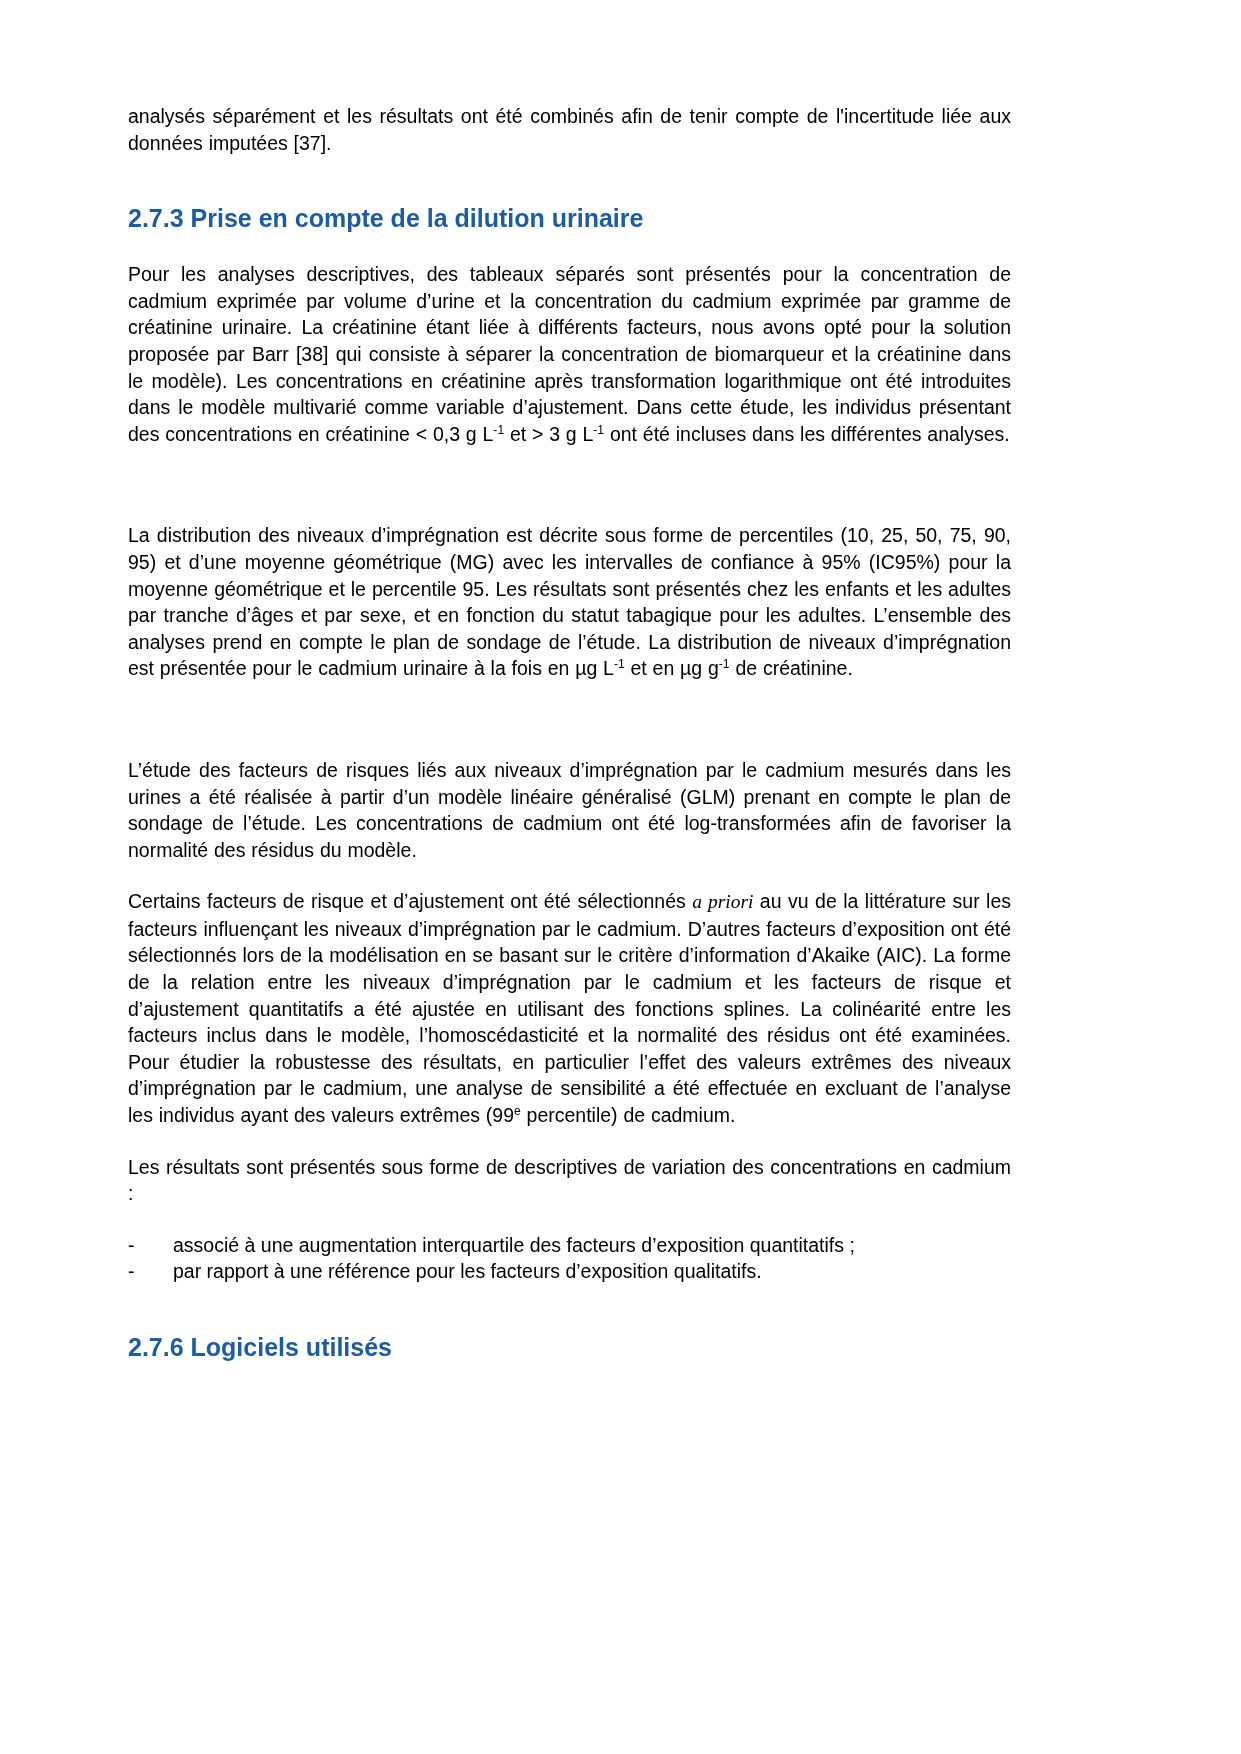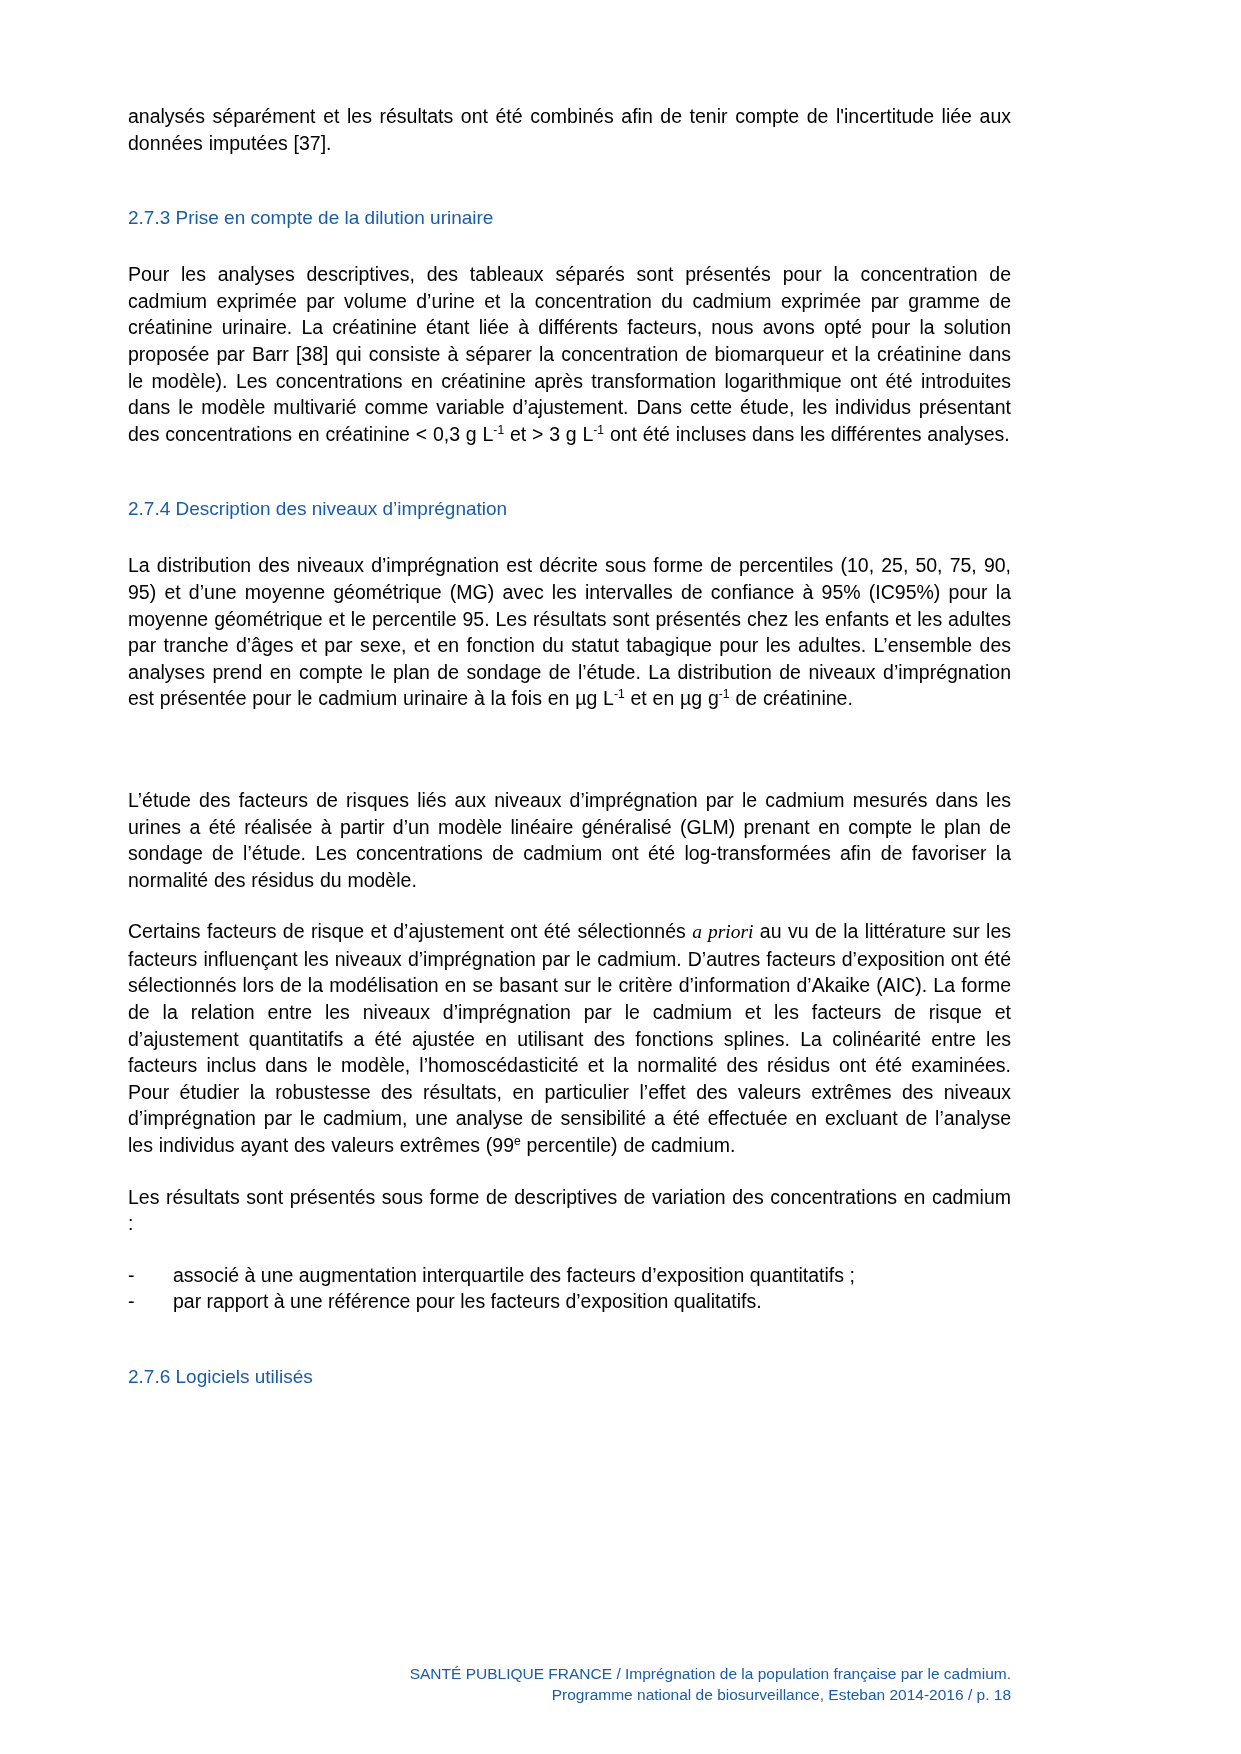--- a/index.html
+++ b/index.html
@@ -34,23 +34,23 @@
     line-height: 26.6px;
     text-align: justify;
     margin: 0 0 25px 0;
     color: #000000;
     word-spacing: 0.02em;
   }
   p.body-text.tight {
     margin-bottom: 0;
   }
   h2.section-heading {
-    font-size: 19px;
+    font-size: 25px;
     line-height: 30px;
-    font-weight: normal;
+    font-weight: bold;
     color: #1a5ca8;
     margin: 0 0 0 0;
     padding: 0;
     text-align: left;
   }
   .h-space-before {
     height: 22px;
   }
   .h-space-after {
     height: 28px;
@@ -105,21 +105,20 @@
 
     <p class="body-text">analysés séparément et les résultats ont été combinés afin de tenir compte de l'incertitude liée aux données imputées [37].</p>
 
     <div class="h-space-before"></div>
     <h2 class="section-heading">2.7.3 Prise en compte de la dilution urinaire</h2>
     <div class="h-space-after"></div>
 
     <p class="body-text"><span>Pour les analyses descriptives, des tableaux séparés sont présentés pour la concentration de cadmium exprimée par volume d’urine et la concentration du cadmium exprimée par gramme de créatinine urinaire. La créatinine étant liée à différents facteurs, nous avons opté pour la solution proposée par Barr [38] qui consiste à séparer la concentration de biomarqueur et la créatinine dans le modèle). Les concentrations en créatinine après transformation logarithmique ont été introduites dans le modèle multivarié comme variable d’ajustement. Dans cette étude, les individus présentant des concentrations en créatinine &lt; 0,3 g L</span><sup>-1</sup><span> et &gt; 3 g L</span><sup>-1</sup><span> ont été incluses dans les différentes analyses.</span></p>
 
     <div class="h-space-before"></div>
-    <h2 class="section-heading">2.7.4 Description des niveaux d’imprégnation</h2>
     <div class="h-space-after"></div>
 
     <p class="body-text"><span>La distribution des niveaux d’imprégnation est décrite sous forme de percentiles (10, 25, 50, 75, 90, 95) et d’une moyenne géométrique (MG) avec les intervalles de confiance à 95% (IC95%) pour la moyenne géométrique et le percentile 95. Les résultats sont présentés chez les enfants et les adultes par tranche d’âges et par sexe, et en fonction du statut tabagique pour les adultes. L’ensemble des analyses prend en compte le plan de sondage de l’étude. La distribution de niveaux d’imprégnation est présentée pour le cadmium urinaire à la fois en µg L</span><sup>-1</sup><span> et en µg g</span><sup>-1</sup><span> de créatinine.</span></p>
 
     <div class="h-space-before"></div>
     <div class="h-space-after"></div>
 
     <p class="body-text">L’étude des facteurs de risques liés aux niveaux d’imprégnation par le cadmium mesurés dans les urines a été réalisée à partir d’un modèle linéaire généralisé (GLM) prenant en compte le plan de sondage de l’étude. Les concentrations de cadmium ont été log-transformées afin de favoriser la normalité des résidus du modèle.</p>
 
     <p class="body-text"><span>Certains facteurs de risque et d’ajustement ont été sélectionnés </span><em>a priori</em><span> au vu de la littérature sur les facteurs influençant les niveaux d’imprégnation par le cadmium. D’autres facteurs d’exposition ont été sélectionnés lors de la modélisation en se basant sur le critère d’information d’Akaike (AIC). La forme de la relation entre les niveaux d’imprégnation par le cadmium et les facteurs de risque et d’ajustement quantitatifs a été ajustée en utilisant des fonctions splines. La colinéarité entre les facteurs inclus dans le modèle, l’homoscédasticité et la normalité des résidus ont été examinées. Pour étudier la robustesse des résultats, en particulier l’effet des valeurs extrêmes des niveaux d’imprégnation par le cadmium, une analyse de sensibilité a été effectuée en excluant de l’analyse les individus ayant des valeurs extrêmes (99</span><sup>e</sup><span> percentile) de cadmium.</span></p>
@@ -132,18 +131,14 @@
     </ul>
 
 
     <div class="h-space-before"></div>
     <h2 class="section-heading">2.7.6 Logiciels utilisés</h2>
     <div class="h-space-after"></div>
 
 
   </div>
 
-  <div class="footer">
-    <div>SANTÉ PUBLIQUE FRANCE / Imprégnation de la population française par le cadmium.</div>
-    <div>Programme national de biosurveillance, Esteban 2014-2016 / p. 18</div>
-  </div>
 
 </div>
 
 </body></html>

